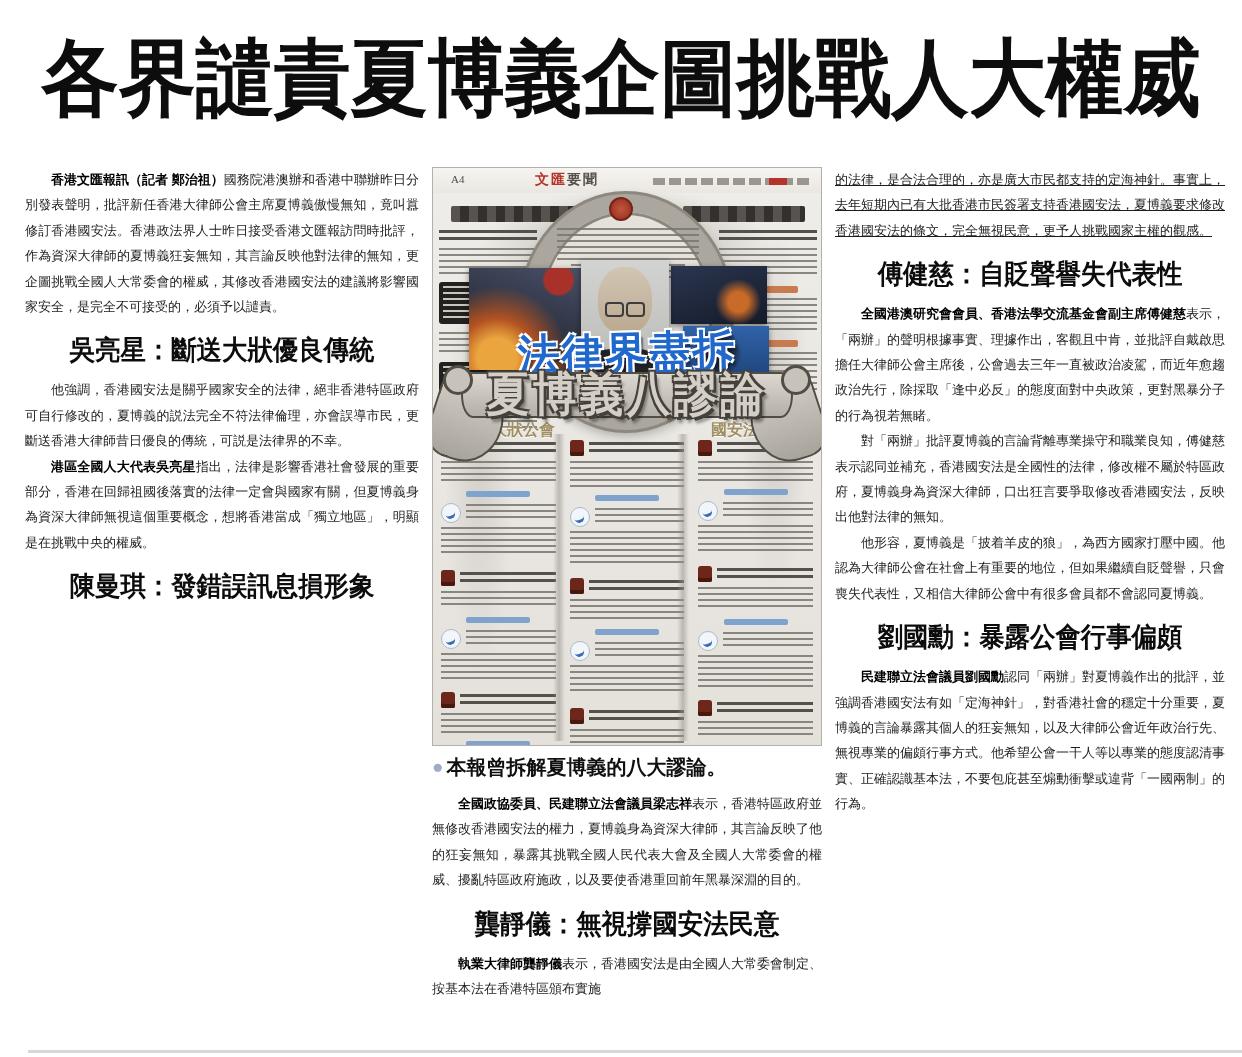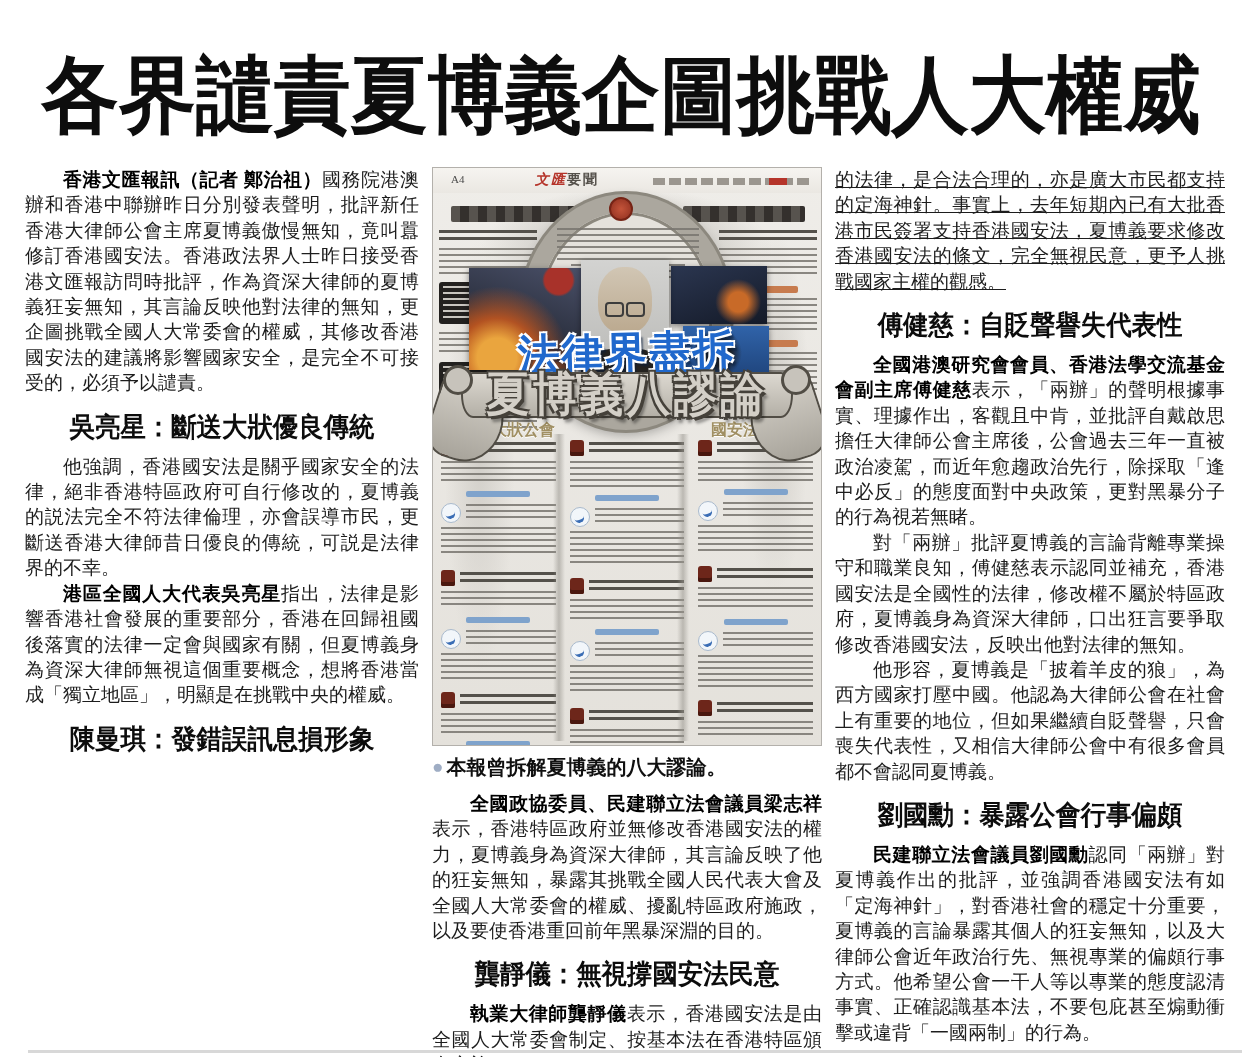--- a/index.html
+++ b/index.html
@@ -1,51 +1,51 @@
 <!DOCTYPE html>
 <html><head>
 <meta charset="utf-8">
 <style>
   html,body{margin:0;padding:0;}
   .page{position:relative;width:1242px;height:1057px;background:#ffffff;overflow:hidden;
         font-family:"Liberation Serif", serif;}
 
   
-  .headline-row{position:absolute;top:29px;left:0;width:1242px;height:132px;
+  .headline-row{position:absolute;top:12px;left:0;width:1242px;height:132px;
                 display:flex;justify-content:center;align-items:center;overflow:visible;}
   .headline{margin:0;font-family:"Liberation Sans", sans-serif;font-weight:900;
             font-size:84px;line-height:1.05;white-space:nowrap;color:#0d0d0d;
             transform:scaleX(0.92);letter-spacing:0;}
 
   
   .cols{position:absolute;top:167px;left:25px;width:1200px;display:flex;gap:13px;}
   .col{width:394px;}
   .col.mid{width:390px;}
   .col.right{width:390px;}
 
-  p.body{margin:0;font-size:19px;line-height:25.4px;color:#1d1d1d;
+  p.body{margin:0;font-size:13px;line-height:25.4px;color:#1d1d1d;
          text-align:justify;text-justify:inter-ideograph;text-indent:2em;}
   p.body.cont{text-indent:0;text-decoration:underline;}
   .lead{font-family:"Liberation Sans", sans-serif;font-weight:700;color:#000;}
   h2.sub{margin:13px 0 9px;text-align:center;font-family:"Liberation Sans", sans-serif;
          font-weight:800;font-size:27px;color:#0c0c0c;white-space:nowrap;
          transform:scaleX(0.94);}
 
   
   .embed{position:relative;width:388px;height:577px;border:1px solid #b3b0ab;overflow:hidden;
          background:
            radial-gradient(closest-side at 50% 14%, rgba(170,167,160,.85) 0%, rgba(170,167,160,0) 75%),
            radial-gradient(closest-side at 12% 50%, rgba(205,202,196,.8) 0%, rgba(205,202,196,0) 75%),
            radial-gradient(closest-side at 88% 42%, rgba(200,197,191,.8) 0%, rgba(200,197,191,0) 75%),
            linear-gradient(#efede9,#e4e1db);}
   .mh{position:absolute;top:0;left:0;right:0;height:25px;background:linear-gradient(#f6f4f0,#eae7e2);}
   .mh .pg{position:absolute;left:18px;top:5px;font-size:11px;color:#4a4a4a;}
   .mh .brand{position:absolute;left:102px;top:3px;font-size:14px;font-weight:700;
              font-family:"Liberation Sans", sans-serif;letter-spacing:2px;}
-  .brand .r{color:#b5342a;font-style:italic;} .brand .k{color:#54504a;}
+  .brand .r{color:#b5342a;} .brand .k{color:#54504a;}
   .mh .meta{position:absolute;right:8px;top:10px;width:160px;height:7px;
             background:repeating-linear-gradient(90deg,#9b968f 0 12px,transparent 12px 16px);}
   .mh .meta-red{position:absolute;right:34px;top:10px;width:18px;height:7px;background:#b5342a;}
 
   .darkbar{position:absolute;height:16px;background:#3e3c39;
            background-image:repeating-linear-gradient(90deg,#57534e 0 9px,#34302d 9px 18px);
            border-radius:2px;}
   .db-l{left:18px;top:38px;width:150px;}
   .db-r{left:250px;top:38px;width:122px;}
 

